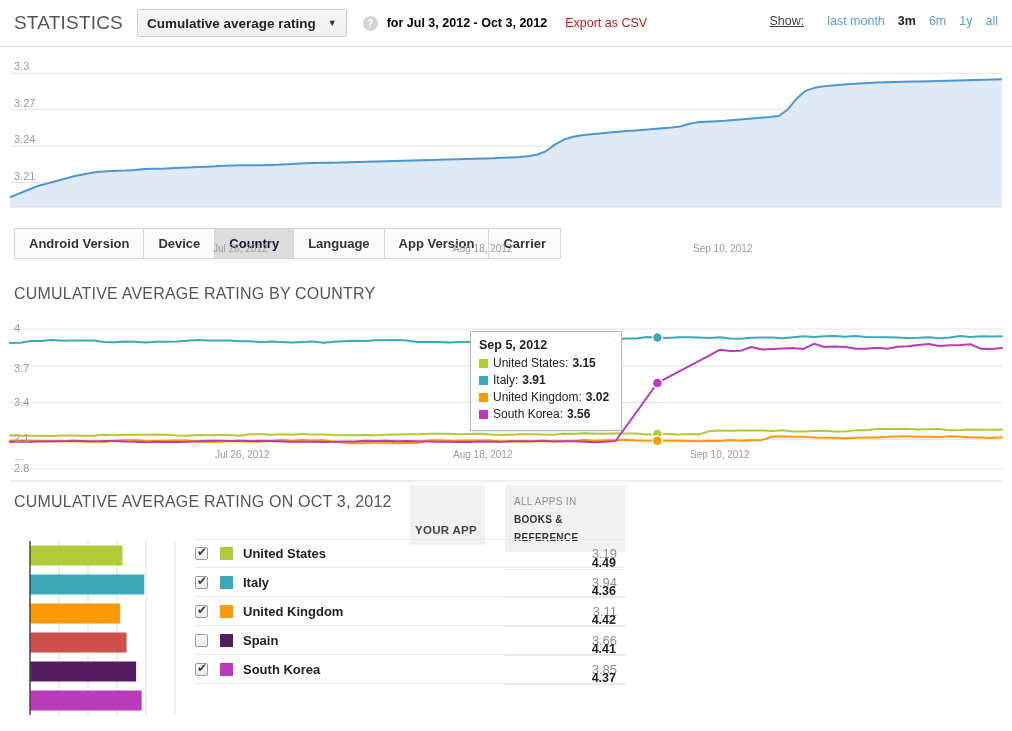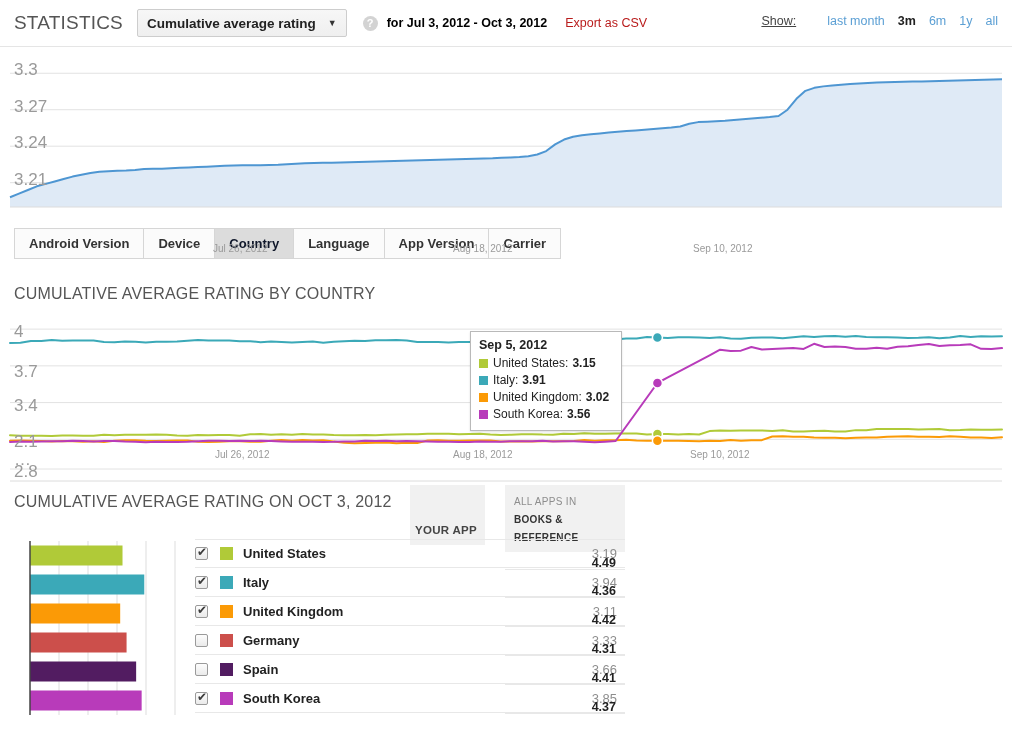--- a/index.html
+++ b/index.html
@@ -72,35 +72,35 @@
     cursor: pointer;
     white-space: nowrap;
   }
   #show-group {
     position: absolute;
     right: 14px; top: 14px;
     display: flex;
     align-items: baseline;
     font-size: 12.5px;
   }
-  #show-label { color: #444; margin-right: 18px; text-decoration: underline; }
+  #show-label { color: #444; margin-right: 10px; text-decoration: underline; }
   .range-opt { color: #5b9fd4; margin-left: 13px; cursor: pointer; }
   .range-opt.active { color: #222; font-weight: bold; }
 
   
   #chart1-wrap {
     position: relative;
     height: 168px;
     margin: 0;
     padding: 0;
   }
   #chart1 { position: absolute; left: 0; top: 0; }
   .ylab {
     position: absolute;
-    font-size: 17px;
+    font-size: 11px;
     color: #9a9a9a;
     left: 14px;
   }
   .xlab {
     position: absolute;
     font-size: 10px;
     color: #9a9a9a;
   }
 
   
@@ -400,28 +400,20 @@
       <div class="row">
         <div class="cb on"></div>
         <div class="sw" style="background: rgb(251, 154, 6);"></div>
         <div class="cname">United Kingdom</div>
         <div class="yourval">3.11</div>
         <div class="allval">4.42</div>
         <div class="allsep"></div>
       </div>
       <div class="row">
         <div class="cb"></div>
-        <div class="sw" style="background: rgb(204, 79, 75);"></div>
-        <div class="cname">Germany</div>
-        <div class="yourval">3.33</div>
-        <div class="allval">4.31</div>
-        <div class="allsep"></div>
-      </div>
-      <div class="row">
-        <div class="cb"></div>
         <div class="sw" style="background: rgb(82, 28, 97);"></div>
         <div class="cname">Spain</div>
         <div class="yourval">3.66</div>
         <div class="allval">4.41</div>
         <div class="allsep"></div>
       </div>
       <div class="row">
         <div class="cb on"></div>
         <div class="sw" style="background: rgb(184, 59, 186);"></div>
         <div class="cname">South Korea</div>

